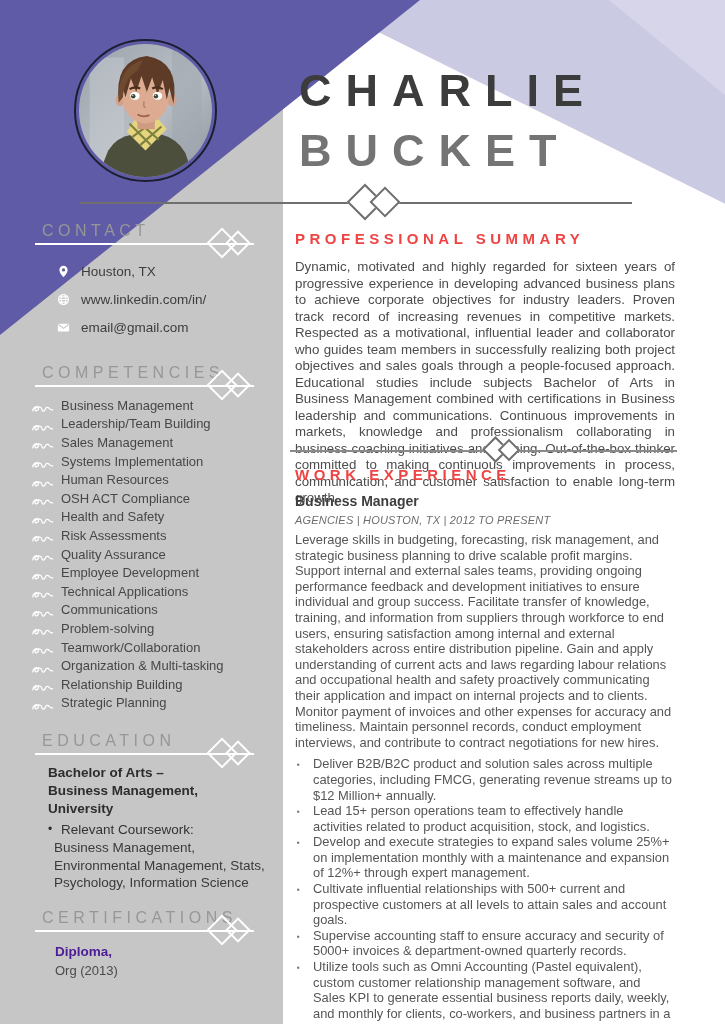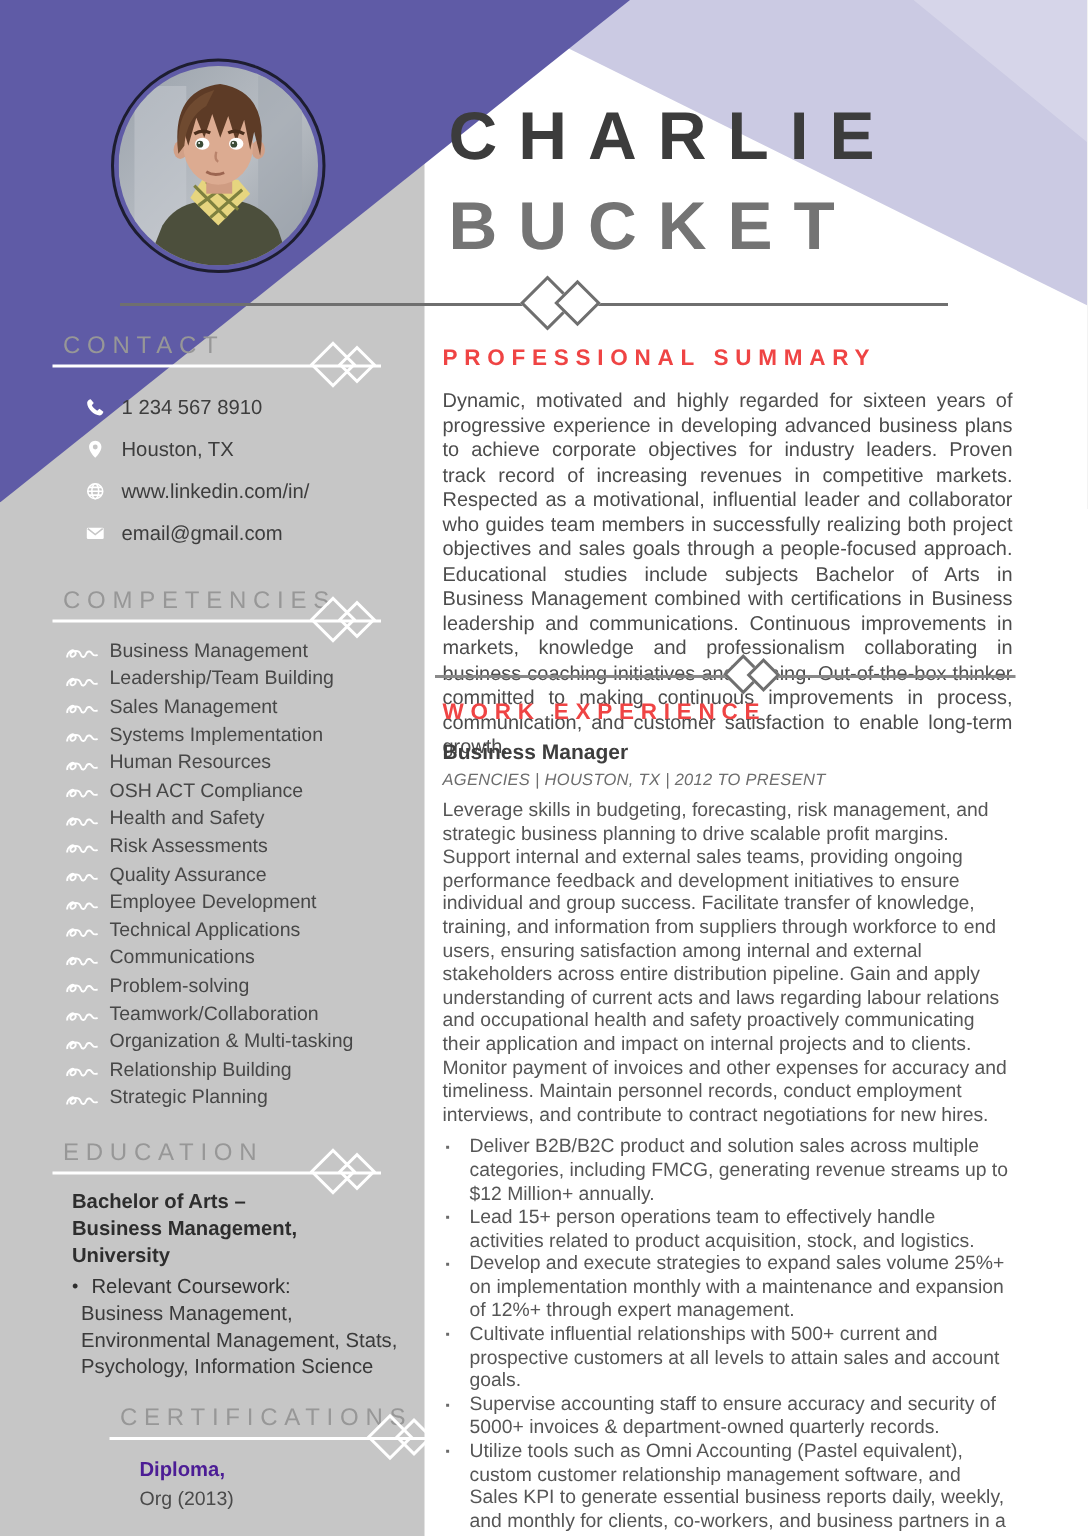--- a/index.html
+++ b/index.html
@@ -42,21 +42,21 @@
   .s-rule .d1{left:176px;top:-11px;width:22px;height:22px;}
   .s-rule .d2{left:194px;top:-9px;width:18px;height:18px;}
 
   .contact-rows{margin-top:12px;}
   .c-row{display:flex;align-items:center;height:28px;padding-left:57px;}
   .c-icon{width:13px;height:13px;flex:none;margin-right:11px;display:flex;align-items:center;}
   .c-text{font-size:13.5px;color:#3d3d3d;}
 
   .sec{margin-top:0;}
   .comp-list{margin-top:9px;}
-  .k-row{display:flex;align-items:center;height:18.6px;padding-left:44px;}
+  .k-row{display:flex;align-items:center;height:18.6px;padding-left:32px;}
   .k-icon{width:22px;height:10px;flex:none;margin-right:7px;}
   .k-text{font-size:13px;color:#474747;}
 
   .edu-body{padding-left:48px;padding-right:18px;margin-top:9px;}
   .edu-degree{font-size:13.5px;font-weight:bold;color:#2d2d2d;line-height:1.32;white-space:pre-line;}
   .edu-bullet{display:flex;margin-top:3px;}
   .edu-dot{width:13px;flex:none;color:#2d2d2d;font-size:12px;line-height:1.35;}
   .edu-course-label{font-size:13.5px;color:#333;line-height:1.32;}
   .edu-course{font-size:13.5px;color:#3a3a3a;line-height:1.3;margin-top:1px;padding-left:6px;}
 
@@ -155,28 +155,20 @@
         <span class="s-title">CONTACT</span>
         <div class="s-rule">
           <span class="dmd white d1"></span>
           <span class="dmd white d2"></span>
         </div>
       </div>
       <div class="contact-rows">
         <div class="c-row">
           <span class="c-icon">
             <svg viewBox="0 0 12 12" width="13" height="13">
-                <path d="M3.2 1C2.5 1 1 2 1 3.2 1 6.8 5.2 11 8.8 11 10 11 11 9.5 11 8.8L8.6 6.9 7.2 8.1C5.8 7.4 4.6 6.2 3.9 4.8L5.1 3.4 Z" fill="#fff"></path>
-              </svg>
-          </span>
-          <span class="c-text">1 234 567 8910</span>
-        </div>
-        <div class="c-row">
-          <span class="c-icon">
-            <svg viewBox="0 0 12 12" width="13" height="13">
                 <path d="M6 .8C3.9.8 2.2 2.5 2.2 4.6 2.2 7.5 6 11.3 6 11.3S9.8 7.5 9.8 4.6C9.8 2.5 8.1.8 6 .8ZM6 6.1A1.5 1.5 0 1 1 6 3.1 1.5 1.5 0 0 1 6 6.1Z" fill="#fff"></path>
               </svg>
           </span>
           <span class="c-text">Houston, TX</span>
         </div>
         <div class="c-row">
           <span class="c-icon">
             <svg viewBox="0 0 12 12" width="13" height="13" fill="none" stroke="#fff" stroke-width="1">
                 <circle cx="6" cy="6" r="4.6"></circle>
                 <ellipse cx="6" cy="6" rx="2.1" ry="4.6"></ellipse>
@@ -376,21 +368,21 @@
 Business Management,
 University</div>
         <div class="edu-bullet">
           <span class="edu-dot">•</span>
           <span class="edu-course-label">Relevant Coursework:</span>
         </div>
         <div class="edu-course">Business Management, Environmental Management, Stats, Psychology, Information Science</div>
       </div>
     </section>
 
-    <section class="sec" style="margin-top:17px;padding-left:38px;">
+    <section class="sec" style="margin-top:17px;">
       <div class="s-head">
         <span class="s-title">CERTIFICATIONS</span>
         <div class="s-rule">
           <span class="dmd white d1"></span>
           <span class="dmd white d2"></span>
         </div>
       </div>
       <div class="cert-body">
         <div class="cert-name">Diploma,</div>
         <div class="cert-org">Org (2013)</div>

